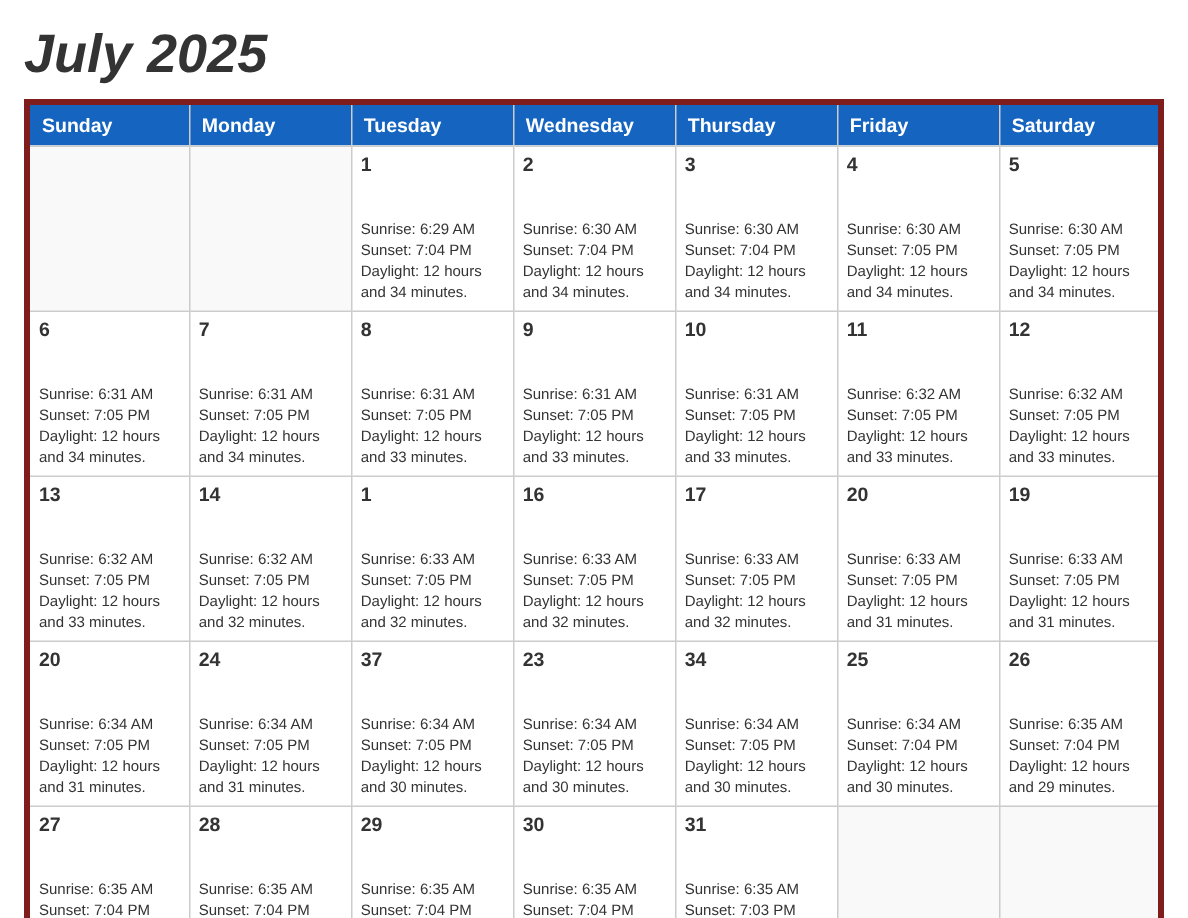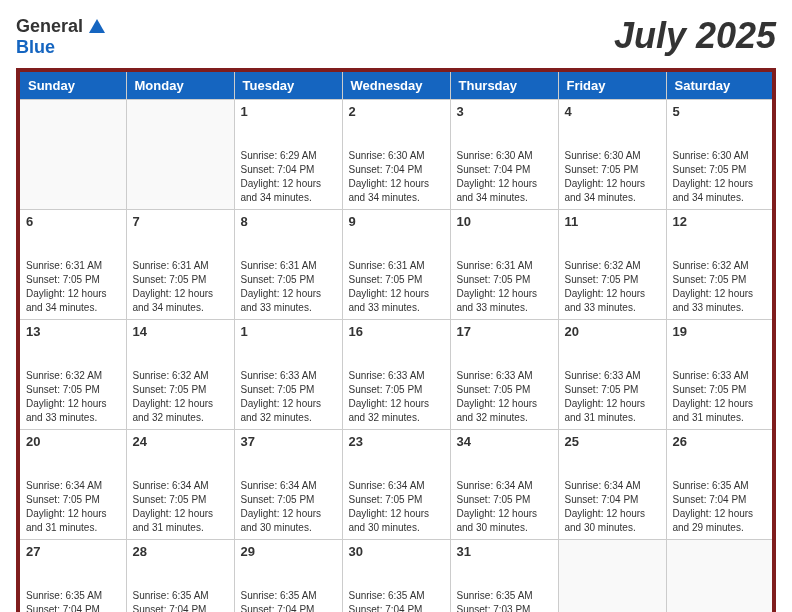--- a/index.html
+++ b/index.html
@@ -99,29 +99,20 @@
     .row-shade {
       background-color: #f5f5f5;
     }
     .calendar tr:nth-child(odd) td:not(.empty) {
     }
   </style>
 </head>
 <body>
 
 <div class="header">
-  <div class="logo">
-    <div class="logo-text">
-      <span class="logo-general">General</span>
-      <svg class="logo-icon" viewBox="0 0 20 20">
-        <polygon points="10,2 18,16 2,16" fill="#1565c0"></polygon>
-      </svg>
-    </div>
-    <span class="logo-blue">Blue</span>
-  </div>
   <div class="title-section">
     <div class="month-year">July 2025</div>
   </div>
 </div>
 
 <table class="calendar">
   <thead>
     <tr>
     <th>Sunday</th>
         <th>Monday</th>

